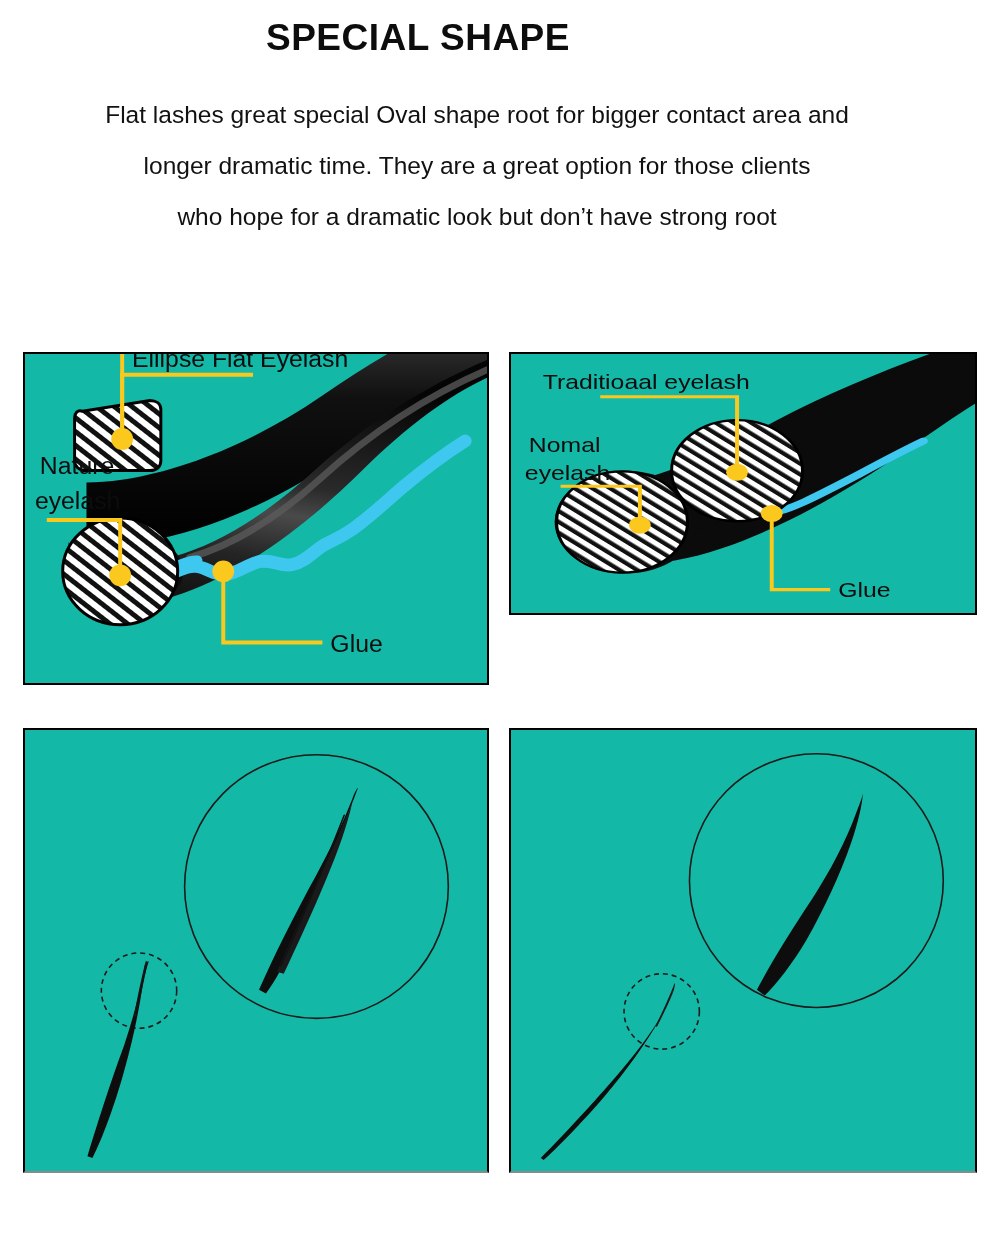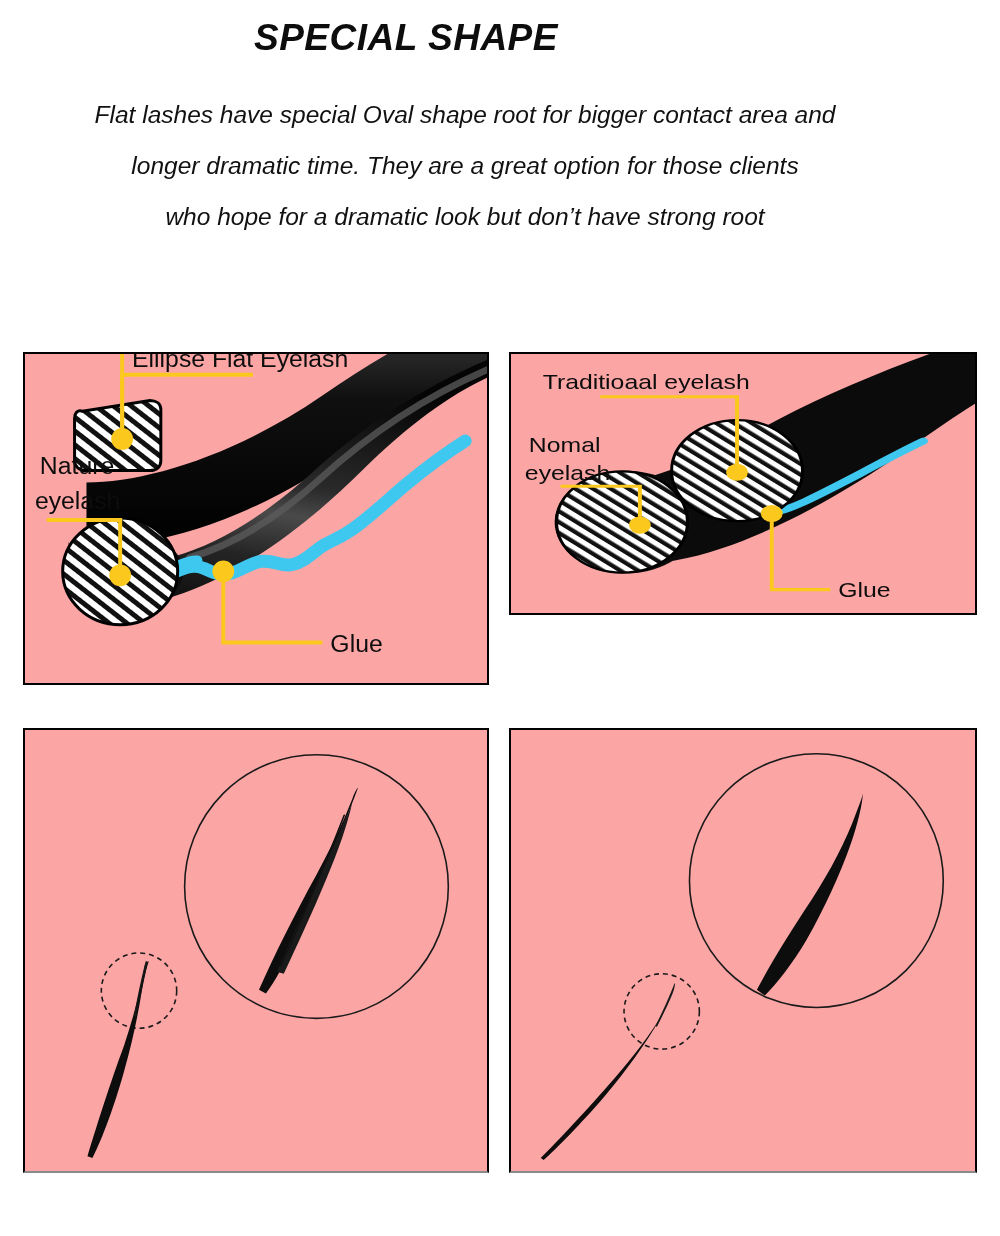--- a/index.html
+++ b/index.html
@@ -12,24 +12,23 @@
     height: 1236px;
     position: relative;
     font-family: "Liberation Sans", sans-serif;
     color: #000000;
     overflow: hidden;
   }
 
   
   #header {
     position: absolute;
-    left: 0;
+    left: 12px;
     top: 0;
     width: 812px;
-    font-style: italic;
   }
   #page-title {
     text-align: center;
     font-size: 37px;
     font-weight: bold;
     letter-spacing: 0.5px;
     margin: 18px 0 0 0;
     line-height: 1.1;
     color: #0d0d0d;
   }
@@ -46,21 +45,21 @@
   
   #panels {
     position: absolute;
     left: 23px;
     top: 352px;
     width: 954px;
     height: 821px;
   }
   .panel {
     position: absolute;
-    background: #fca5a5;
+    background: #14b8a6;
     border: 2px solid #000000;
     box-sizing: border-box;
     overflow: hidden;
   }
   .panel.tl { left: 0px;   top: 0px;   width: 466px; height: 333px; }
   .panel.tr { left: 486px; top: 0px;   width: 468px; height: 263px; }
   .panel.bl { left: 0px;   top: 376px; width: 466px; height: 445px; border-color:#000; border-bottom-color:#8a8a8a; }
   .panel.br { left: 486px; top: 376px; width: 468px; height: 445px; border-color:#000; border-bottom-color:#8a8a8a; }
 
   .panel svg { display: block; width: 100%; height: 100%; }
@@ -71,21 +70,21 @@
     font-size: 25px;
     fill: #0d0d0d;
   }
 </style>
 </head>
 <body>
 
 <div id="header">
   <h1 id="page-title">SPECIAL SHAPE</h1>
   <div id="intro">
-    <span class="ln">Flat lashes have special Oval shape root for bigger contact area and</span>
+    <span class="ln">Flat lashes great special Oval shape root for bigger contact area and</span>
     <span class="ln">longer dramatic time. They are a great option for those clients</span>
     <span class="ln">who hope for a dramatic look but don’t have strong root</span>
   </div>
 </div>
 
 <div id="panels">
 
   <div class="panel tl">
     <svg viewBox="0 0 466 333" preserveAspectRatio="none">
       <defs>

